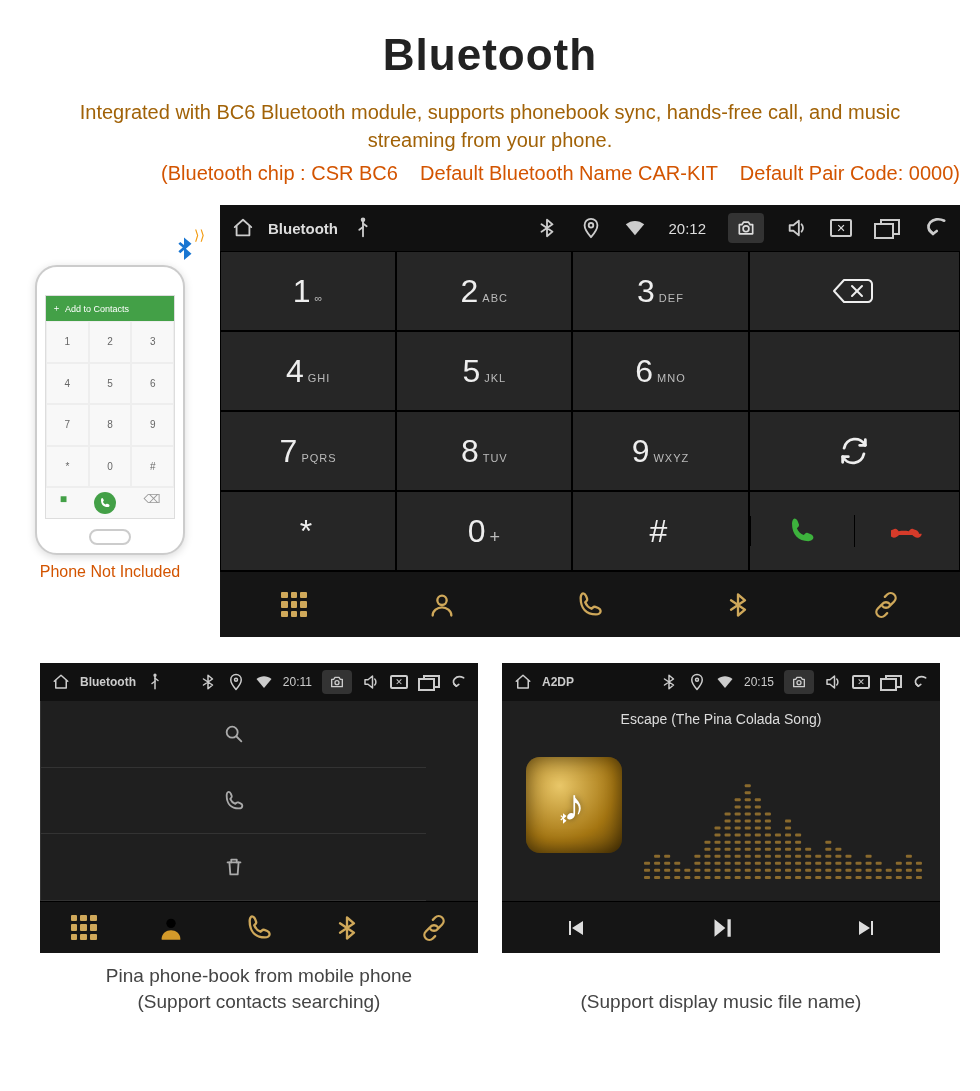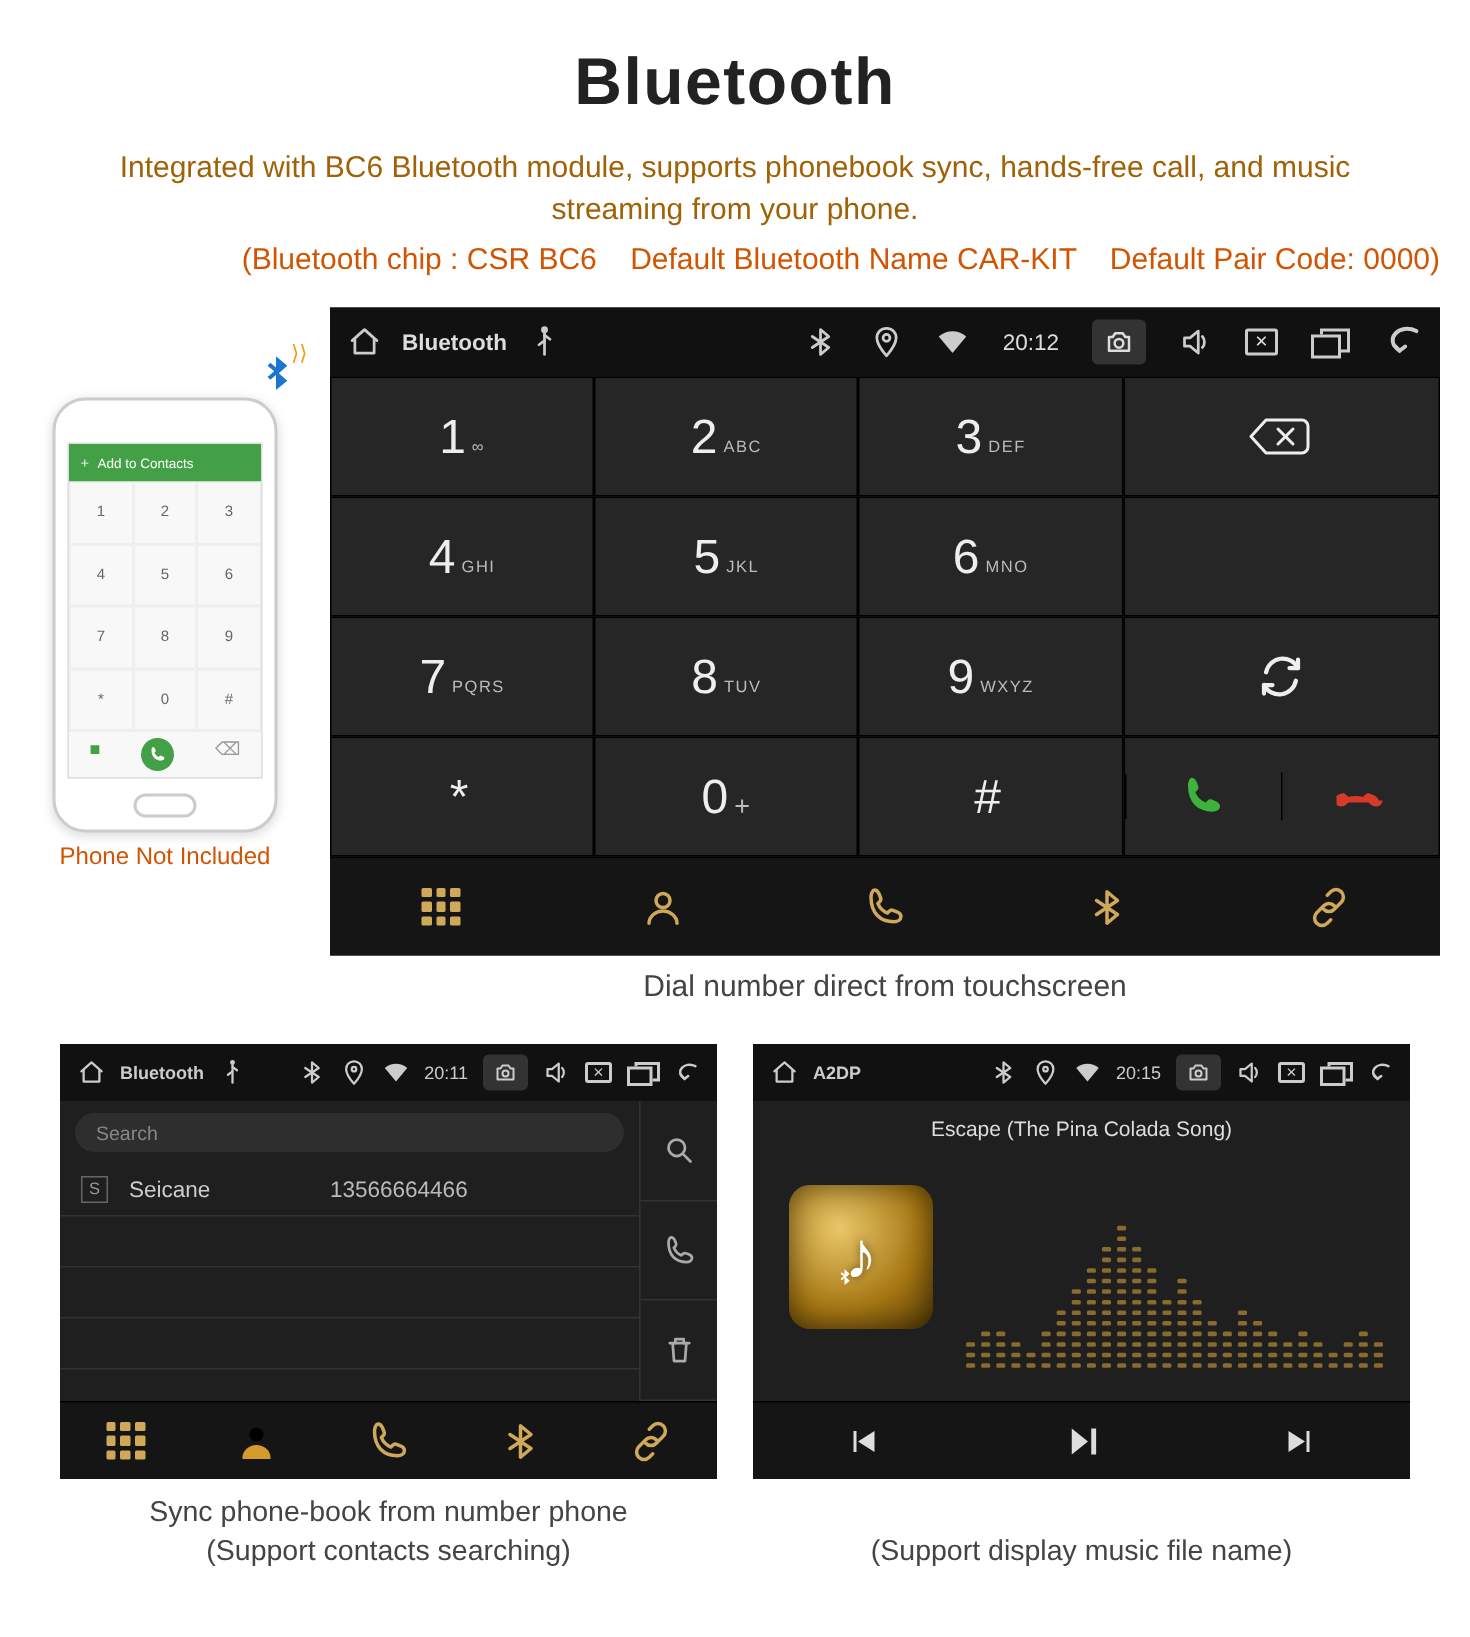--- a/index.html
+++ b/index.html
@@ -604,21 +604,20 @@
               </svg>
           </div>
           <div>
             <svg class="stroke" viewBox="0 0 24 24">
                 <path d="M9 13a4 4 0 0 0 6 0l4-4a4 4 0 0 0-6-6l-2 2"></path>
                 <path d="M15 11a4 4 0 0 0-6 0l-4 4a4 4 0 0 0 6 6l2-2"></path>
               </svg>
           </div>
         </div>
       </div>
-      <div class="dial-caption">Dial number direct from touchscreen</div>
     </div>
   </div>
 
   <div class="row2">
 
     <div class="panel-col">
       <div class="mini-screen phonebook">
         <div class="statusbar">
           <span class="icon">
             <svg class="stroke" viewBox="0 0 24 24">
@@ -669,33 +668,20 @@
           <span class="sq-x">✕</span>
           <span class="rects"></span>
           <span class="icon">
               <svg class="back-arc-svg" viewBox="0 0 30 22" width="24" height="18">
                 <path d="M26 4 C 14 -2, 2 10, 14 18"></path>
                 <path d="M10 14 L14 18 L18 15"></path>
               </svg>
             </span>
         </div>
         <div class="pb-body">
-          <div class="pb-list">
-            <div class="pb-search">
-              <span>Search</span>
-            </div>
-            <div class="pb-row">
-              <span class="tag">S</span>
-              <span class="name">Seicane</span>
-              <span class="number">13566664466</span>
-            </div>
-            <div class="pb-empty"></div>
-            <div class="pb-empty"></div>
-            <div class="pb-empty"></div>
-          </div>
           <div class="pb-side">
             <div>
                 <svg class="stroke" viewBox="0 0 24 24">
                   <circle cx="10" cy="10" r="6"></circle>
                   <line x1="20" y1="20" x2="15" y2="15"></line>
                 </svg>
               </div>
             <div>
                 <svg class="stroke" viewBox="0 0 24 24">
                   <path d="M6 2c1 0 2 1 2.5 2l1 2.5c.3.8 0 1.6-.6 2.2l-1 1c1 2.5 3 4.5 5.5 5.5l1-1c.6-.6 1.4-.9 2.2-.6l2.5 1c1 .5 2 1.5 2 2.5 0 2-2 3-4 3C9 20 4 15 4 6c0-2 1-4 2-4z"></path>
@@ -743,21 +729,21 @@
             </div>
           <div>
               <svg class="stroke" viewBox="0 0 24 24">
                 <path d="M9 13a4 4 0 0 0 6 0l4-4a4 4 0 0 0-6-6l-2 2"></path>
                 <path d="M15 11a4 4 0 0 0-6 0l-4 4a4 4 0 0 0 6 6l2-2"></path>
               </svg>
             </div>
         </div>
       </div>
       <div class="caption">
-        <span>Sync phone-book from number phone</span><br>
+        <span>Pina phone-book from mobile phone</span><br>
         <span>(Support contacts searching)</span>
       </div>
     </div>
 
     <div class="panel-col">
       <div class="mini-screen">
         <div class="statusbar">
           <span class="icon">
               <svg class="stroke" viewBox="0 0 24 24">
                 <path d="M3 11l9-8 9 8"></path>

